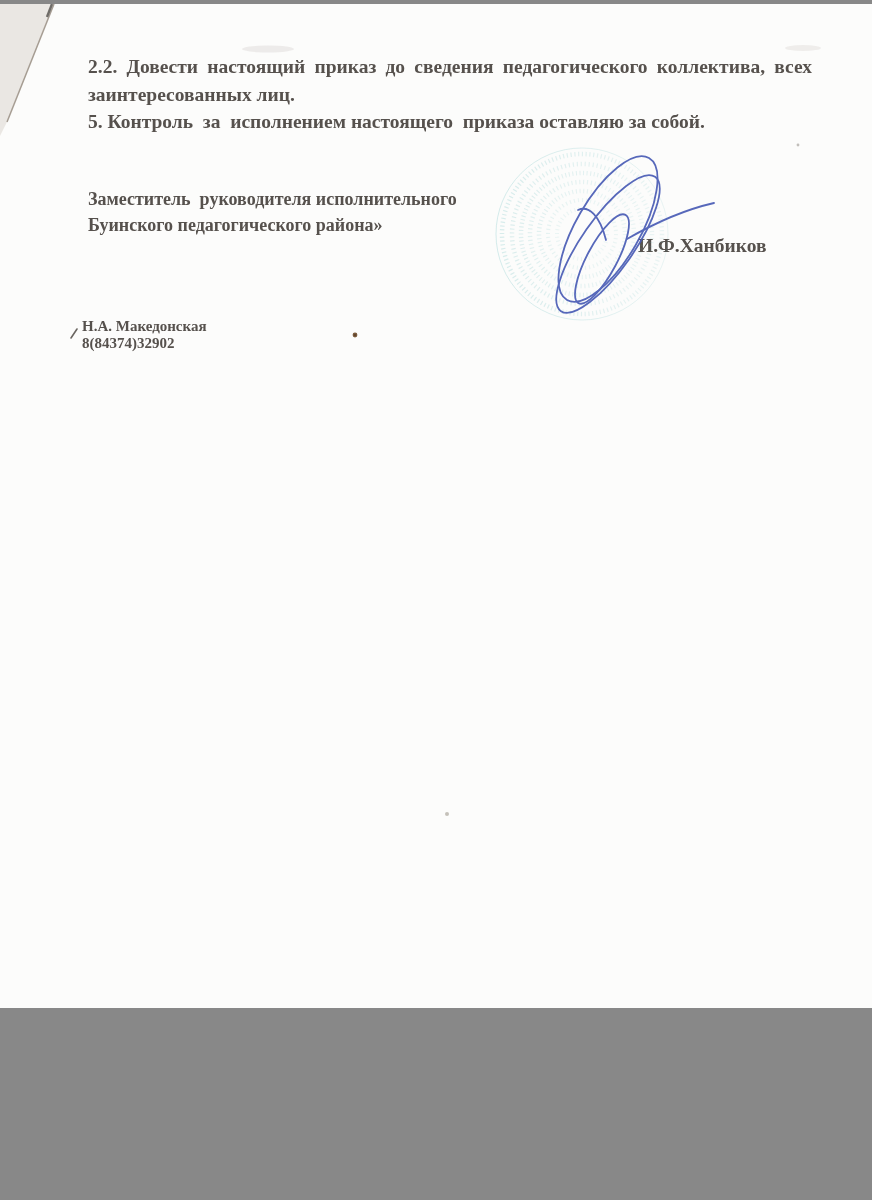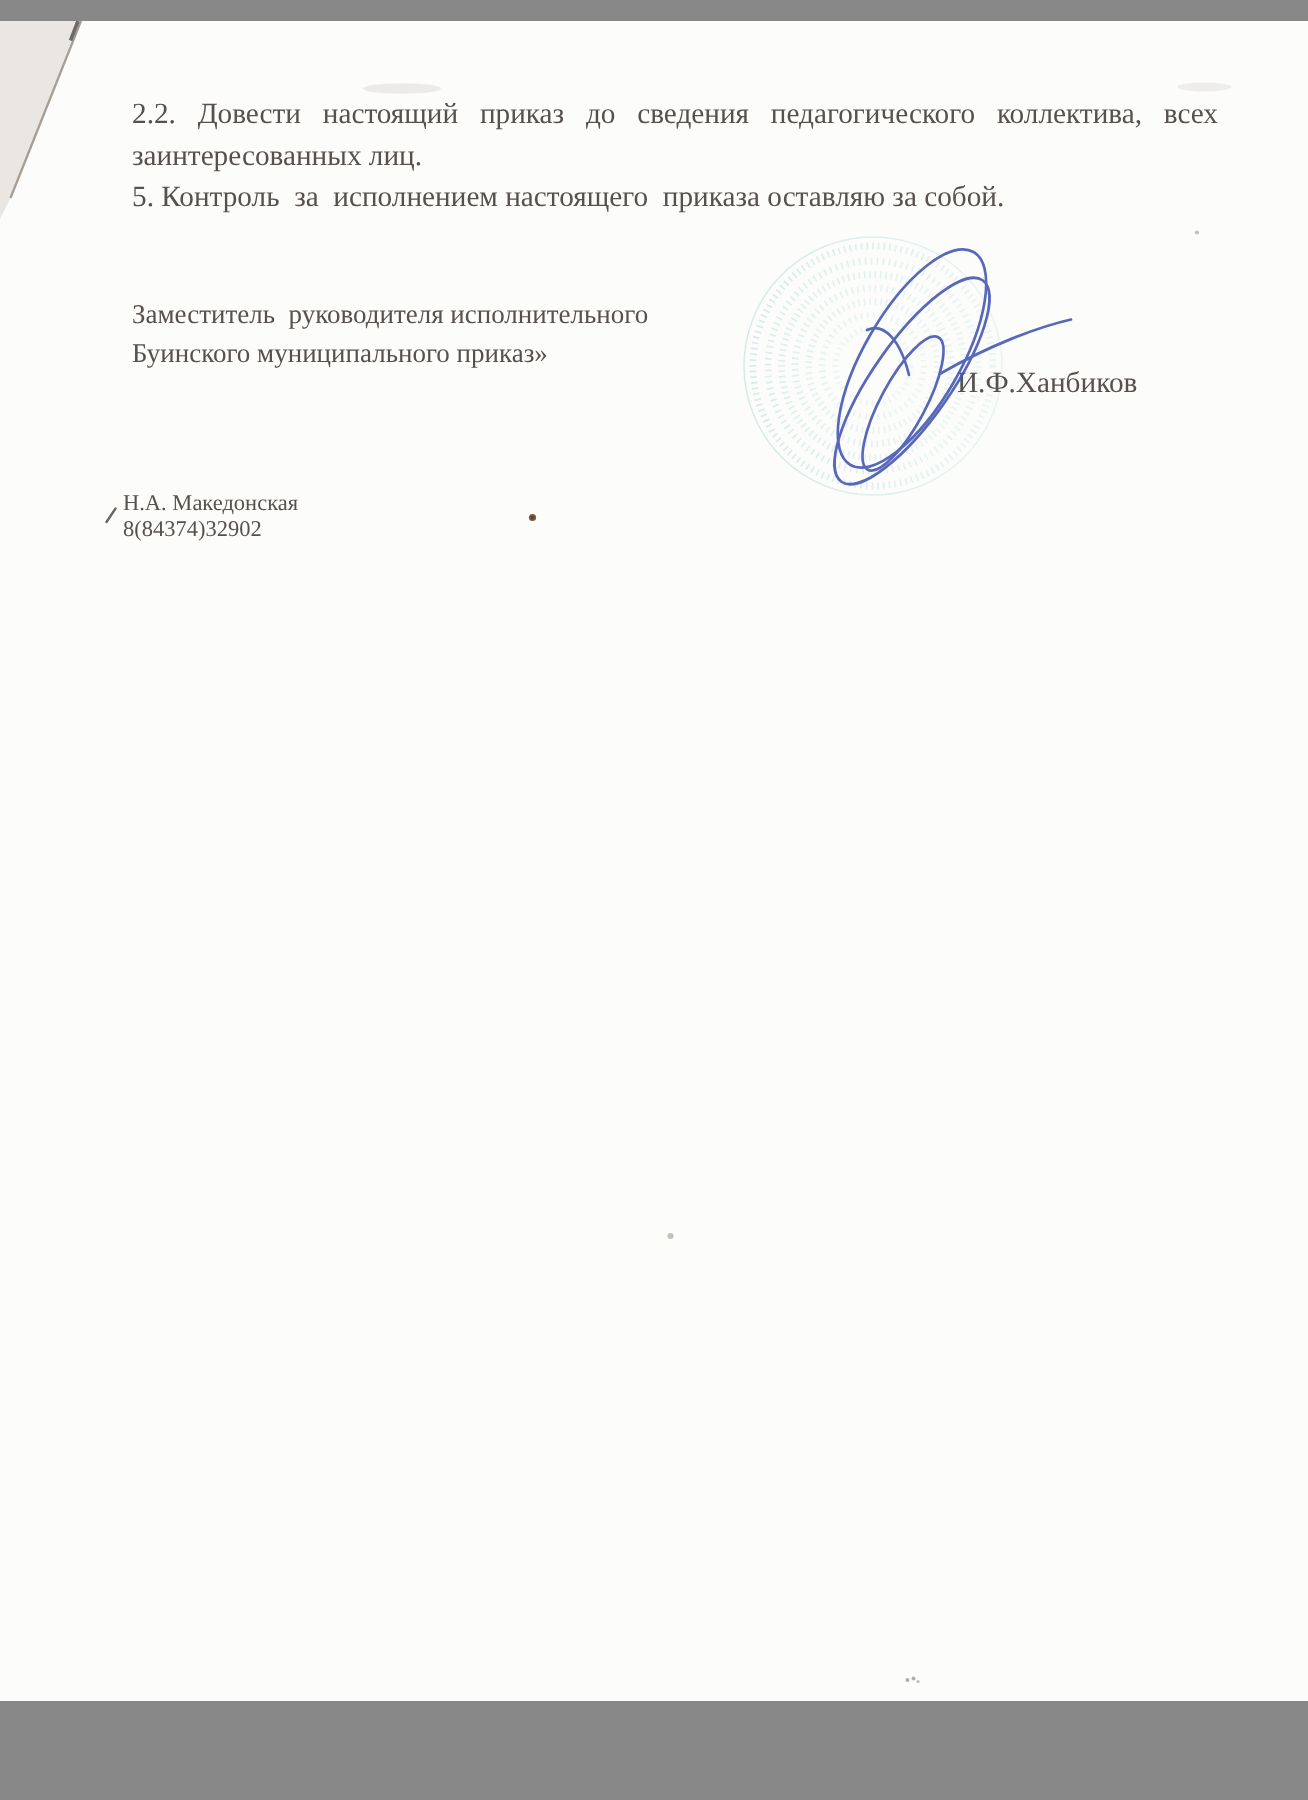--- a/index.html
+++ b/index.html
@@ -1,23 +1,24 @@
 <!DOCTYPE html>
 <html style="--page-background: #fcfcfb; --text: #56514d; --signature-ink: #4659b4; --stamp: #63b9bb; --fold-shadow: #eae7e3; --fold-edge: #a69d93; --speck-brown: #7a5a3c;"><head>
 <meta charset="utf-8">
 <style>
   html,body{margin:0;padding:0;background:#888;}
   .page{
     position:relative;
-    width:872px;height:1120px;
-    margin:14px auto;
+    width:872px;height:1004px;
+    margin:4px auto;
     background:var(--page-background,#fcfcfb);
     font-family:"Liberation Serif", serif;
     color:var(--text,#56514d);
     overflow:hidden;
+    font-weight:bold;
   }
   .overlay{position:absolute;left:0;top:0;pointer-events:none;}
   .body-text{
     position:absolute;left:88px;top:49px;width:724px;
     font-size:19.5px;line-height:27.5px;
   }
   .line{white-space:pre-wrap;}
   .line.justify{white-space:normal;text-align:justify;text-align-last:justify;}
   .sig-block{
     position:absolute;left:88px;top:183px;
@@ -43,21 +44,21 @@
 <div class="page">
 
   <div class="body-text">
     <div class="line justify">2.2. Довести настоящий приказ до сведения педагогического коллектива, всех</div>
     <div class="line">заинтересованных лиц.</div>
     <div class="line">5. Контроль  за  исполнением настоящего  приказа оставляю за собой.</div>
   </div>
 
   <div class="sig-block">
     <div class="line">Заместитель  руководителя исполнительного</div>
-    <div class="line">Буинского муниципального приказ»</div>
+    <div class="line">Буинского педагогического района»</div>
   </div>
 
   <div class="signer-name">И.Ф.Ханбиков</div>
 
   <div class="footer">
     <div class="line">Н.А. Македонская</div>
     <div class="line">8(84374)32902</div>
   </div>
 
   <svg class="overlay" width="872" height="1200" viewBox="0 0 872 1200">

